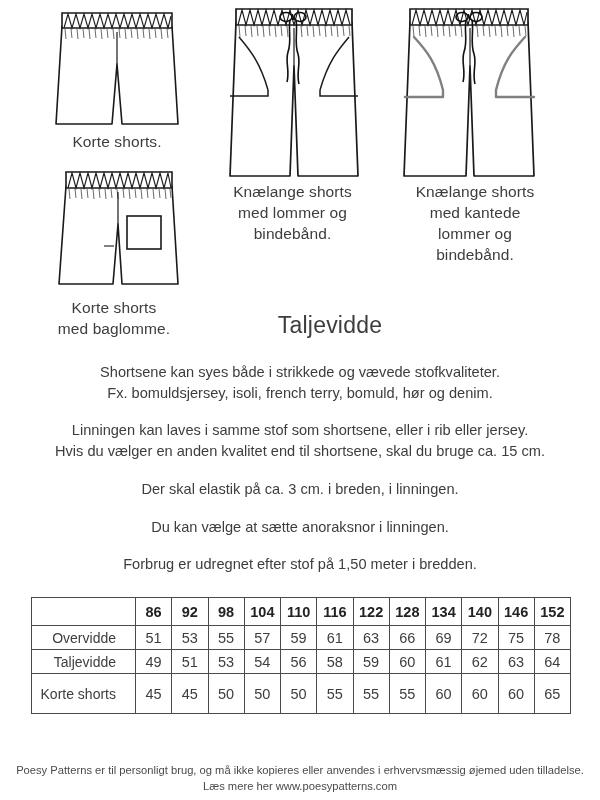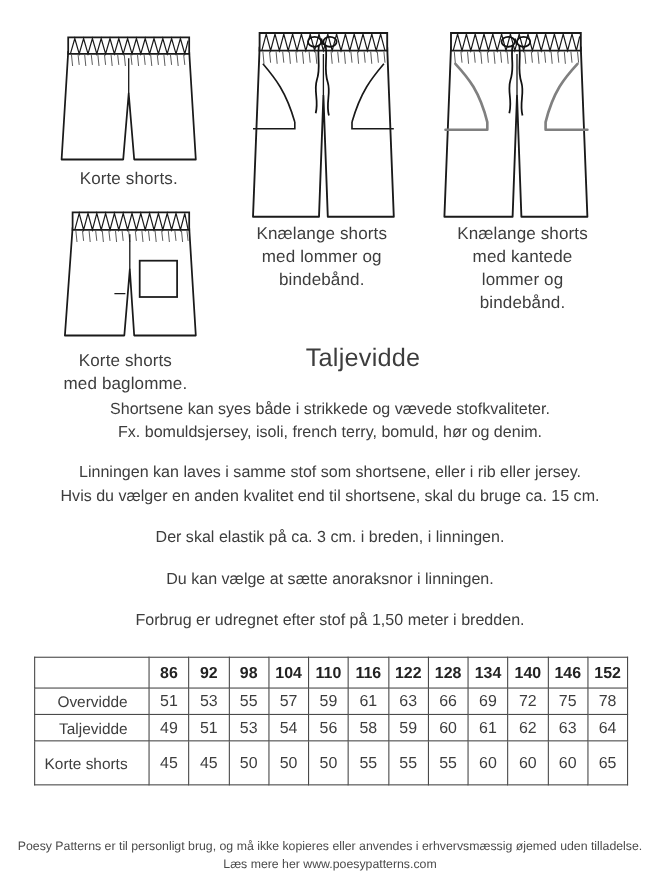--- a/index.html
+++ b/index.html
@@ -21,21 +21,20 @@
     inset: 0;
   }
 
   
   .illustrations {
     position: absolute;
     left: 0;
     top: 0;
     width: 478px;
     height: 300px;
-    margin-top: 21px;
   }
   .fig {
     position: absolute;
   }
   .fig svg { display: block; }
 
   .fig-caption {
     position: absolute;
     text-align: center;
     font-size: 15.5px;

